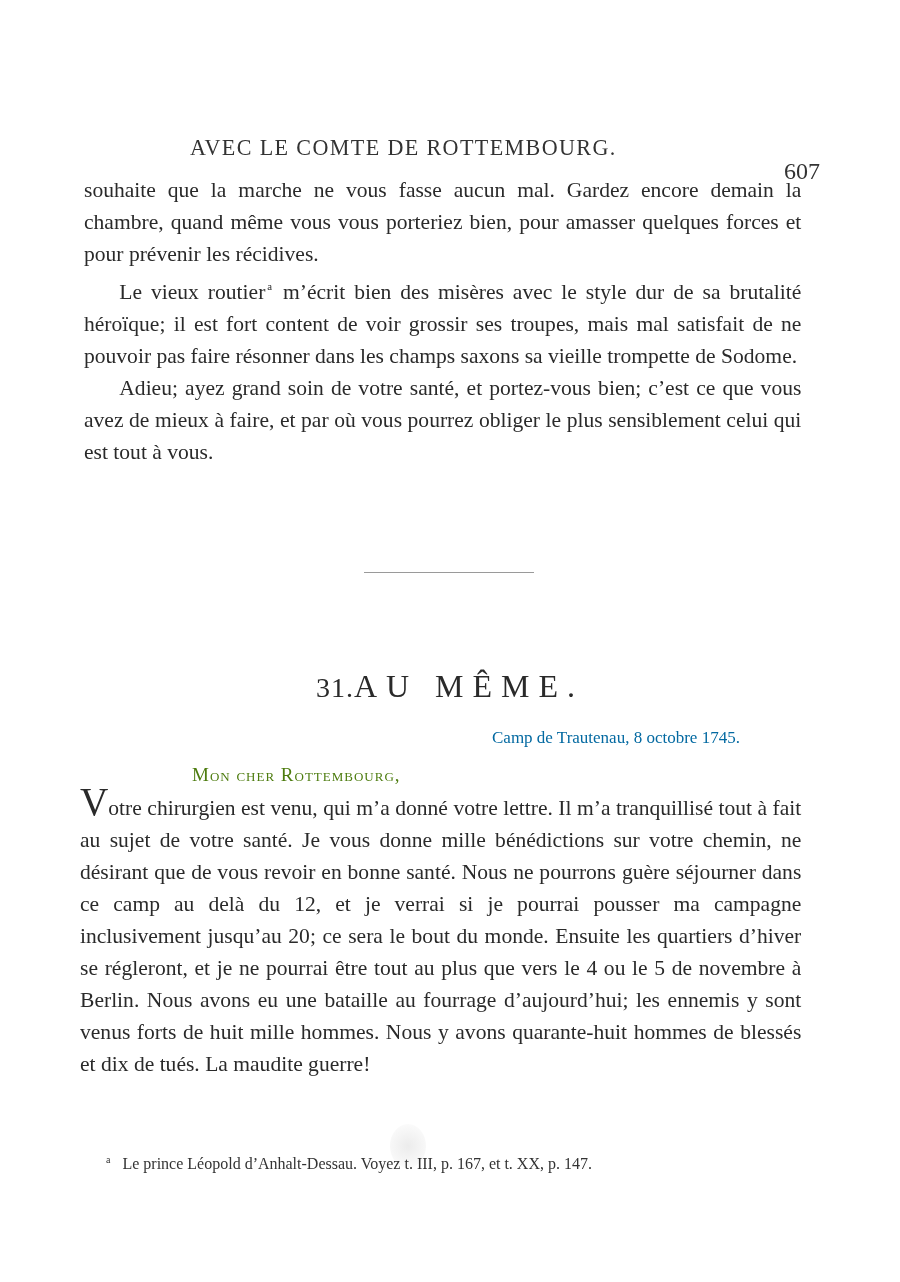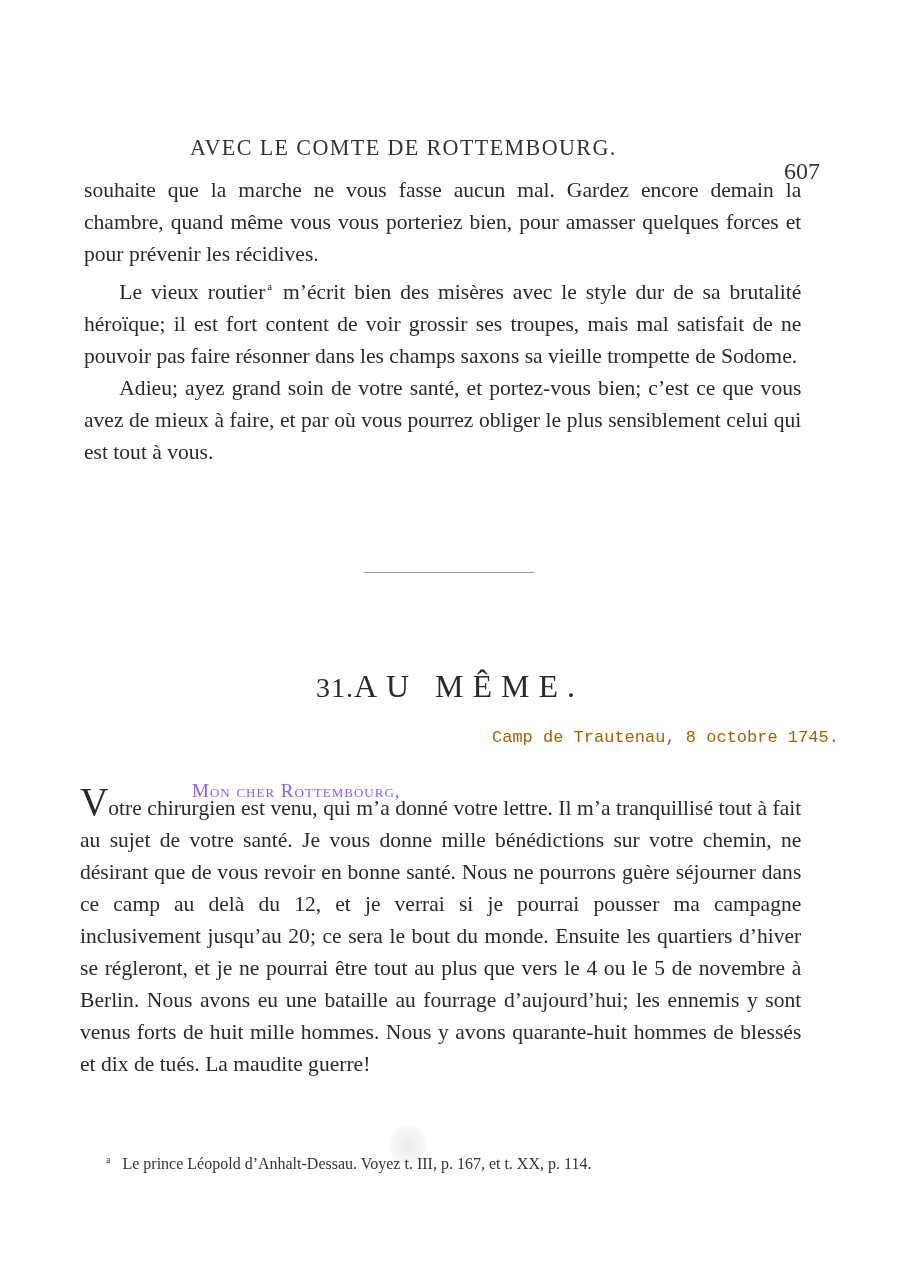--- a/index.html
+++ b/index.html
@@ -31,25 +31,25 @@
     background: #9a9a9a;
   }
   .letter-title {
     position: absolute; top: 668px; left: 0; width: 900px; text-align: center;
     font-size: 32px; letter-spacing: 1px; color: #2a2a2a;
   }
   .letter-title .num { font-size: 28px; }
   .letter-title .title-text { letter-spacing: 9px; }
   .dateline {
     position: absolute; top: 728px; left: 492px;
-    font-size: 17px; color: #a16207; font-family: Liberation Mono, monospace;
+    font-size: 17px; color: #0369a1;
   }
   .salutation {
-    position: absolute; top: 780px; left: 192px;
-    font-size: 19px; font-variant: small-caps; letter-spacing: 1px; color: #8b5cf6;
+    position: absolute; top: 764px; left: 192px;
+    font-size: 19px; font-variant: small-caps; letter-spacing: 1px; color: #4d7c0f;
   }
   .block-2 { top: 786px; left: 80px; width: 736px; }
   .dropcap { font-size: 40px; line-height: 32px; }
   .footnote {
     position: absolute; top: 1154px; left: 106px;
     font-size: 16px; color: #333;
   }
   .footnote .marker { font-size: 10px; vertical-align: 6px; margin-right: 12px; }
   .smudge {
     position: absolute; left: 390px; top: 1124px; width: 36px; height: 44px;
@@ -77,14 +77,14 @@
 <div class="dateline">Camp de Trautenau, 8 octobre 1745.</div>
 <div class="salutation">Mon cher Rottembourg,</div>
 
 <div class="text-block block-2">
   <p><span class="dropcap">V</span><span>otre chirurgien est venu, qui m’a donné votre lettre. Il m’a tranquillisé tout à fait au sujet de votre santé. Je vous donne mille bénédictions sur votre chemin, ne désirant que de vous revoir en bonne santé. Nous ne pourrons guère séjourner dans ce camp au delà du 12, et je verrai si je pourrai pousser ma campagne inclusivement jusqu’au 20; ce sera le bout du monde. Ensuite les quartiers d’hiver se régleront, et je ne pourrai être tout au plus que vers le 4 ou le 5 de novembre à Berlin. Nous avons eu une bataille au fourrage d’aujourd’hui; les ennemis y sont venus forts de huit mille hommes. Nous y avons quarante-huit hommes de blessés et dix de tués. La maudite guerre!</span></p>
 </div>
 
 <div class="smudge"></div>
 
 <div class="footnote">
-  <span class="marker">a</span><span>Le prince Léopold d’Anhalt-Dessau. Voyez t. III, p. 167, et t. XX, p. 114.</span>
+  <span class="marker">a</span><span>Le prince Léopold d’Anhalt-Dessau. Voyez t. III, p. 167, et t. XX, p. 147.</span>
 </div>
 
 </body></html>

